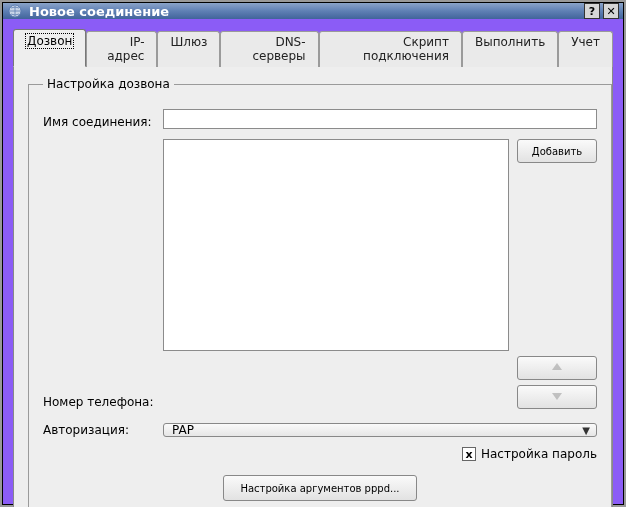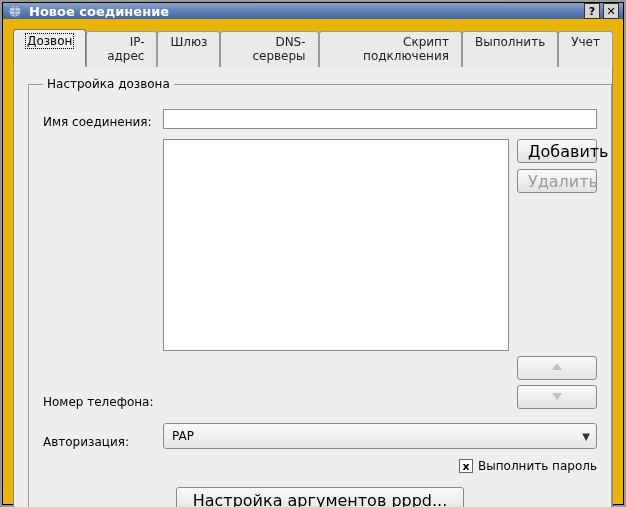--- a/index.html
+++ b/index.html
@@ -6,21 +6,21 @@
     margin: 0;
     padding: 0;
     font-family: "DejaVu Sans", Arial, sans-serif;
     font-size: 12px;
     background: #999;
   }
   .window {
     width: 622px;
     height: 503px;
     margin: 2px;
-    background: #eab308;
+    background: #8b5cf6;
     border: 1px solid #000;
     display: flex;
     flex-direction: column;
     box-sizing: border-box;
   }
   .titlebar {
     height: 22px;
     background: linear-gradient(to bottom, #8aa3c8, #5f80b4, #41649b);
     color: #fff;
     display: flex;
@@ -158,21 +158,21 @@
     margin-left: 8px;
     display:flex;
     flex-direction:column;
   }
   .btn {
     height: 24px;
     background: linear-gradient(to bottom, #fafafa, #e2e2e2);
     border: 1px solid #888;
     border-radius: 3px;
     font-family: inherit;
-    font-size: 16px;
+    font-size: 10px;
     cursor: pointer;
     padding: 0 10px;
     box-sizing: border-box;
   }
   .btn.disabled {
     color: #9a9a9a;
     cursor: default;
   }
   .updown-buttons {
     width: 80px;
@@ -193,21 +193,21 @@
     box-sizing: border-box;
   }
   .arrow-btn svg { opacity: 0.45; }
   .auth-row {
     display:flex;
     align-items:flex-end;
     margin-top:14px;
   }
   .combo {
     flex: 1;
-    height: 26px;
+    height: 14px;
     background: linear-gradient(to bottom, #fafafa, #e6e6e6);
     border: 1px solid #888;
     border-radius: 3px;
     display:flex;
     align-items:center;
     justify-content:space-between;
     padding: 0 6px 0 8px;
     box-sizing: border-box;
     cursor: pointer;
     font-size: 12px;
@@ -288,21 +288,20 @@
           <input class="text-input" type="text" value="" style="">
         </div>
 
         <div class="phone-row">
           <div class="label-col">Номер телефона:</div>
           <div style="display:flex; flex-direction:column;">
             <div style="display:flex;">
               <div class="phone-list"></div>
               <div class="side-buttons">
                 <button class="btn">Добавить</button>
-                <button class="btn disabled" style="margin-top:6px;">Удалить</button>
                 <div style="flex:1"></div>
               </div>
             </div>
             <div style="display:flex; margin-top:5px;">
               <div style="width:346px"></div>
               <div class="updown-buttons">
                 <div class="arrow-btn">
                   <span>
                     <svg width="14" height="12" viewBox="0 0 14 12">
                         <path d="M7 2 L12 9 H2 Z" fill="#888"></path>
@@ -324,21 +323,21 @@
         <div class="auth-row">
           <div class="label-col">Авторизация:</div>
           <div class="combo">
             <span>PAP</span>
             <span class="tri">▼</span>
           </div>
         </div>
 
         <div class="save-pw-row">
           <span class="checkbox">x</span>
-          <span>Выполнить пароль</span>
+          <span>Настройка пароль</span>
         </div>
 
         <div class="pppd-row">
           <button class="btn" style="height:26px;">Настройка аргументов pppd...</button>
         </div>
 
       </fieldset>
     </div>
 
   </div>

